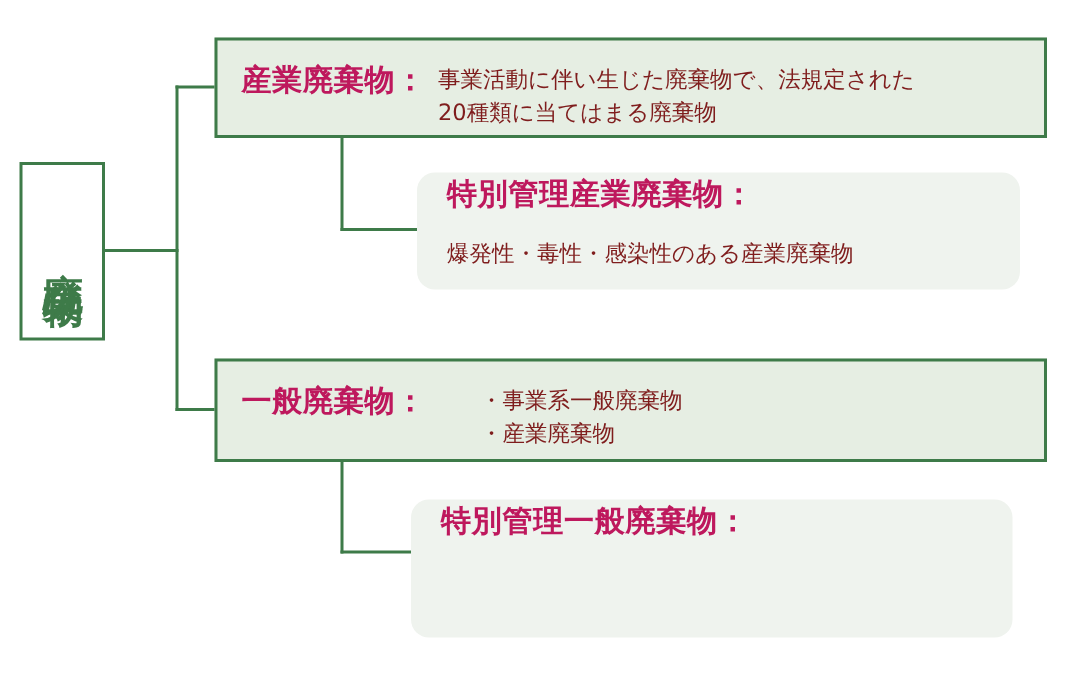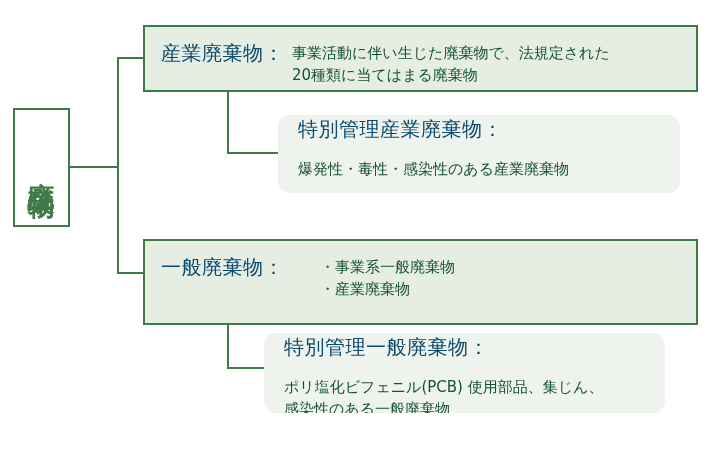--- a/index.html
+++ b/index.html
@@ -44,29 +44,29 @@
   .node.bordered {
     border: 2px solid #3e7b49;
     background: #e6eee3;
   }
   .node.rounded {
     border-radius: 12px;
     background: #eff3ee;
   }
   .node-title {
     font-size: 20px;
-    font-weight: 400;
-    color: #0c4a6e;
+    font-weight: 700;
+    color: #be185d;
     line-height: 28px;
     letter-spacing: 0.5px;
     white-space: nowrap;
   }
   .node-body {
     font-size: 15px;
-    color: #14532d;
+    color: #7f1d1d;
     line-height: 22px;
   }
   
   .node.row-layout {
     display: flex;
     align-items: flex-start;
     padding: 12px 16px;
     gap: 8px;
   }
   .node.row-layout .node-body { padding-top: 3px; }
@@ -101,29 +101,25 @@
     </div>
   </div>
 
   <div class="node rounded stack-layout" style="left:278px; top:115px; width:402px; height:78px;">
     <span class="node-title">特別管理産業廃棄物：</span>
     <div class="node-body">
       <div>爆発性・毒性・感染性のある産業廃棄物</div>
     </div>
   </div>
 
-  <div class="node bordered row-layout" style="left:143px; top:239px; width:555px; height:86px;gap:36px;">
+  <div class="node bordered row-layout" style="left:143px; top:239px; width:555px; height:69px;gap:36px;">
     <span class="node-title">一般廃棄物：</span>
     <div class="node-body">
       <div>・事業系一般廃棄物</div>
       <div>・産業廃棄物</div>
     </div>
   </div>
 
-  <div class="node rounded stack-layout" style="left:264px; top:333px; width:401px; height:80px;">
+  <div class="node rounded stack-layout" style="left:274px; top:333px; width:401px; height:92px;">
     <span class="node-title">特別管理一般廃棄物：</span>
-    <div class="node-body">
-      <div>ポリ塩化ビフェニル(PCB) 使用部品、集じん、</div>
-      <div>感染性のある一般廃棄物</div>
-    </div>
   </div>
 
 </div>
 
 </body></html>

